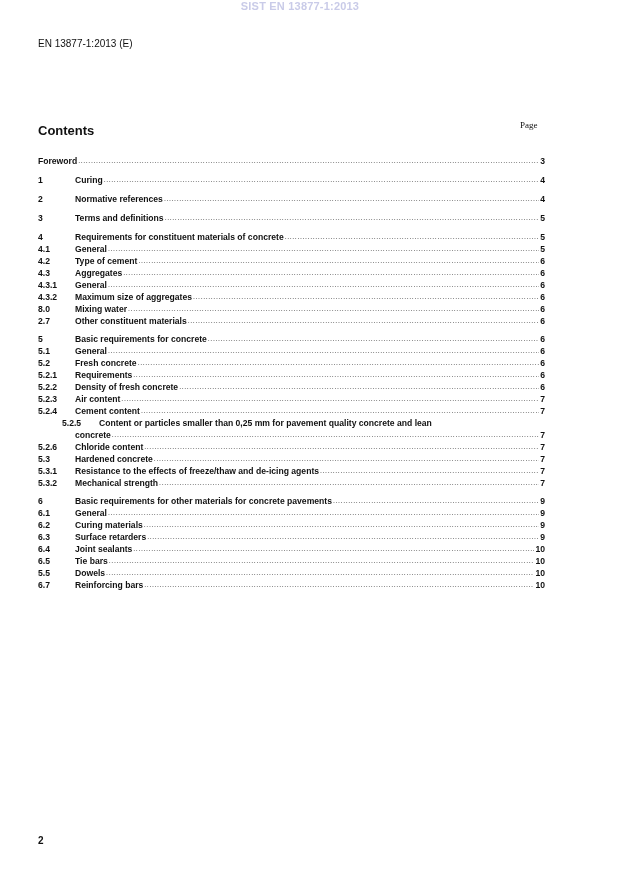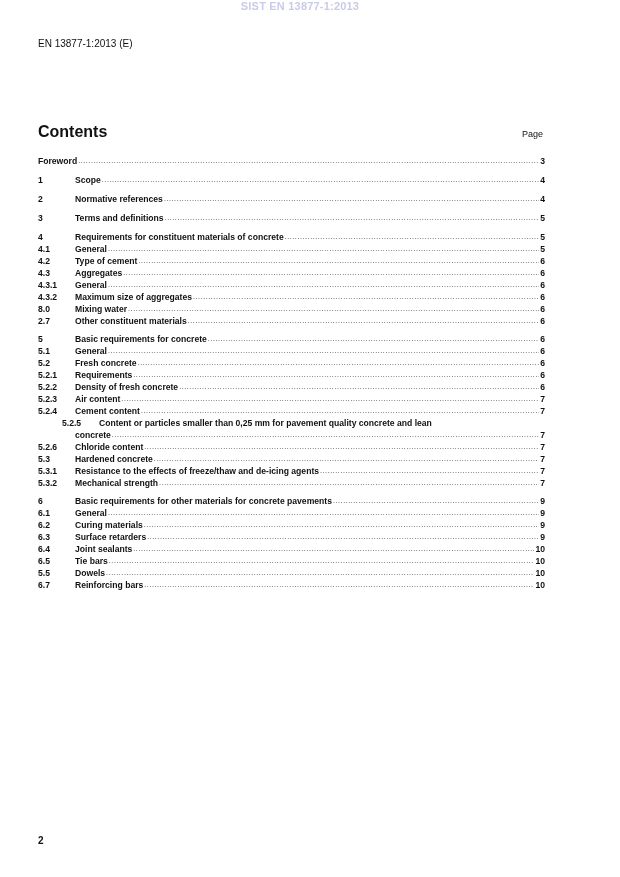--- a/index.html
+++ b/index.html
@@ -30,30 +30,31 @@
       position: absolute;
       top: 38px;
       left: 38px;
       font-size: 10px;
       font-weight: normal;
     }
     .contents-title {
       position: absolute;
       top: 123px;
       left: 38px;
-      font-size: 16px;
+      font-size: 13px;
       font-weight: bold;
     }
     .page-label {
       position: absolute;
-      top: 129px;
+      top: 120px;
       left: 520px;
       width: 25px;
-      text-align: center;
+      text-align: left;
       font-size: 9px;
+      font-family: Liberation Serif, serif;
     }
     .toc {
       position: absolute;
       top: 155px;
       left: 38px;
       width: 507px;
     }
     .toc-group {
       margin-bottom: 6px;
     }
@@ -125,21 +126,21 @@
     <div class="toc-row">
       <span class="toc-title">Foreword</span>
       <span class="toc-dots"></span>
       <span class="toc-page">3</span>
     </div>
   </div>
 
   <div class="toc-group single" style="margin-bottom:7px;">
     <div class="toc-row">
       <span class="toc-num">1</span>
-      <span class="toc-title">Scope</span>
+      <span class="toc-title">Curing</span>
       <span class="toc-dots"></span>
       <span class="toc-page">4</span>
     </div>
   </div>
 
   <div class="toc-group single" style="margin-bottom:7px;">
     <div class="toc-row">
       <span class="toc-num">2</span>
       <span class="toc-title">Normative references</span>
       <span class="toc-dots"></span>

